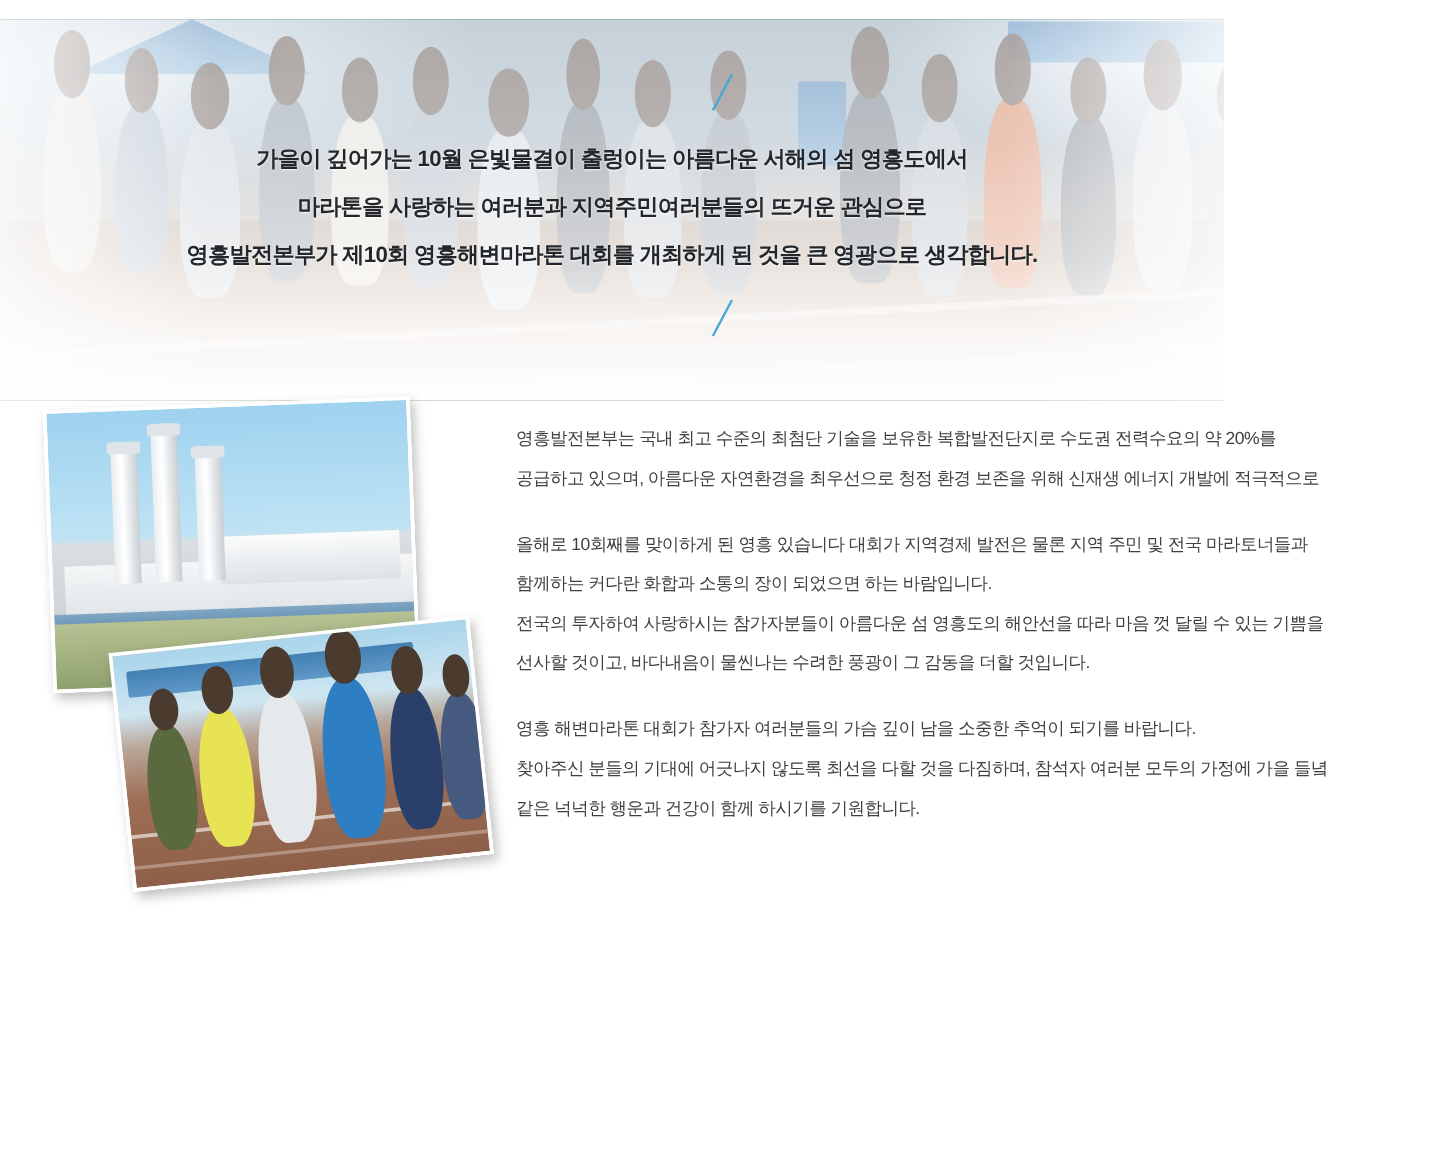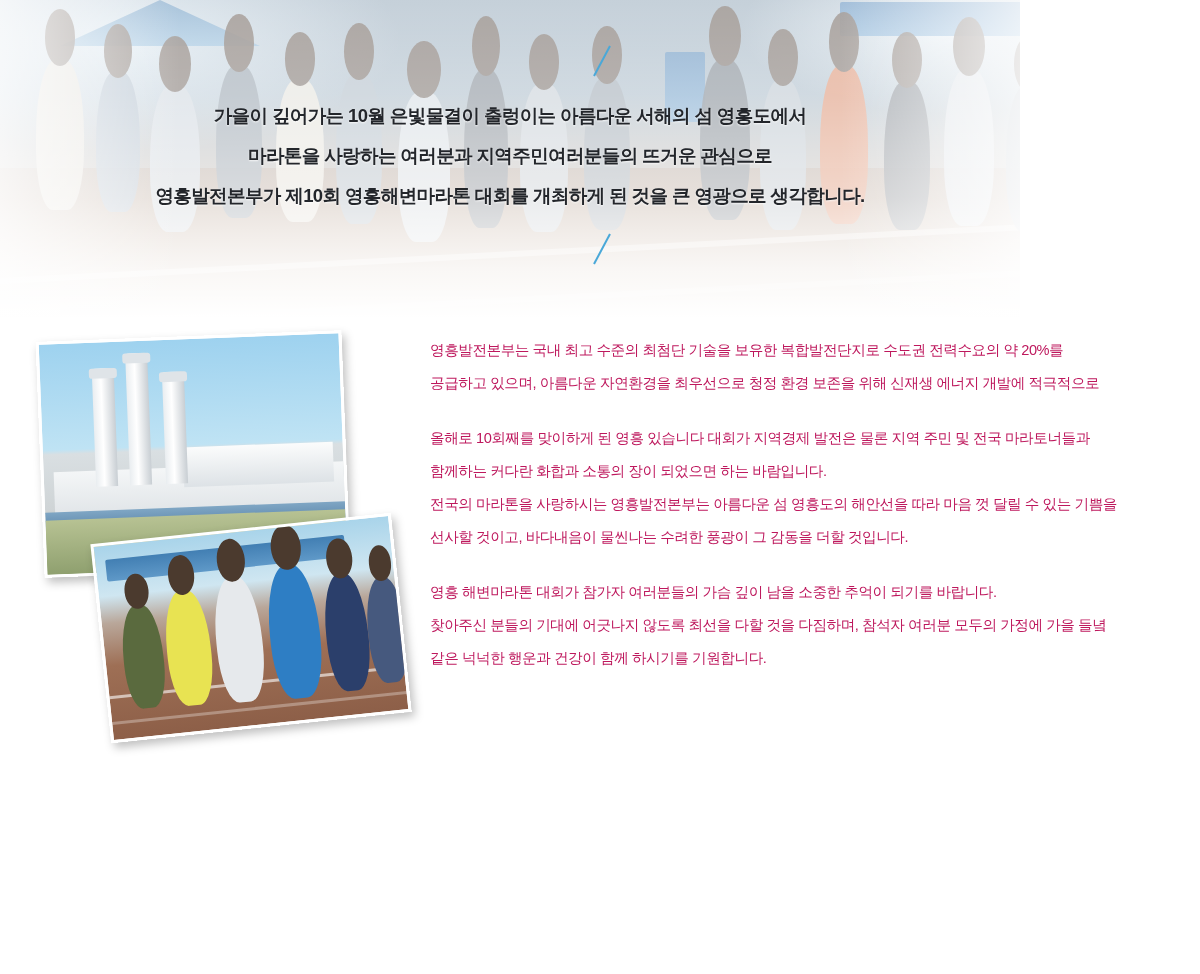--- a/index.html
+++ b/index.html
@@ -15,21 +15,21 @@
     position: relative;
     width: 1200px;
     height: 974px;
     background: #ffffff;
     overflow: hidden;
   }
 
   
   .hero {
     position: absolute;
-    left: 0; top: 0;
+    left: 0; top: 16px;
     width: 1020px; height: 318px;
     overflow: hidden;
     background: #15803d;
   }
   
   .hero-photo {
     position: absolute; inset: 0;
     background:
       linear-gradient(to bottom, rgba(255,255,255,0.08) 0%, rgba(255,255,255,0.0) 40%),
       radial-gradient(ellipse 400px 160px at 120px 40px, #cfe0ec 0%, rgba(207,224,236,0) 70%),
@@ -172,25 +172,25 @@
     opacity: .85; border-radius: 2px;
   }
 
   
   .body-col {
     position: absolute;
     left: 430px; top: 334px;
     width: 740px;
   }
   .para {
-    color: #be185d;
+    color: #404040;
     font-size: 14.6px;
     line-height: 33px;
     letter-spacing: -0.45px;
-    margin: 0 0 0 0;
+    margin: 16px 0 0 0;
   }
   .para + .para { margin-top: 22px; }
   .para .ln { display: block; }
 
   
   .footer { position: absolute; left: 0; right: 0; bottom: 0; height: 210px; }
 </style>
 </head>
 <body>
 
@@ -269,21 +269,21 @@
   <div class="body-col">
 
     <p class="para">
       <span class="ln">영흥발전본부는 국내 최고 수준의 최첨단 기술을 보유한 복합발전단지로 수도권 전력수요의 약 20%를</span>
       <span class="ln">공급하고 있으며, 아름다운 자연환경을 최우선으로 청정 환경 보존을 위해 신재생 에너지 개발에 적극적으로</span>
     </p>
 
     <p class="para">
       <span class="ln">올해로 10회째를 맞이하게 된 영흥 있습니다 대회가 지역경제 발전은 물론 지역 주민 및 전국 마라토너들과</span>
       <span class="ln">함께하는 커다란 화합과 소통의 장이 되었으면 하는 바람입니다.</span>
-      <span class="ln">전국의 마라톤을 사랑하시는 영흥발전본부는 아름다운 섬 영흥도의 해안선을 따라 마음 껏 달릴 수 있는 기쁨을</span>
+      <span class="ln">전국의 투자하여 사랑하시는 참가자분들이 아름다운 섬 영흥도의 해안선을 따라 마음 껏 달릴 수 있는 기쁨을</span>
       <span class="ln">선사할 것이고, 바다내음이 물씬나는 수려한 풍광이 그 감동을 더할 것입니다.</span>
     </p>
 
     <p class="para">
       <span class="ln">영흥 해변마라톤 대회가 참가자 여러분들의 가슴 깊이 남을 소중한 추억이 되기를 바랍니다.</span>
       <span class="ln">찾아주신 분들의 기대에 어긋나지 않도록 최선을 다할 것을 다짐하며, 참석자 여러분 모두의 가정에 가을 들녘</span>
       <span class="ln">같은 넉넉한 행운과 건강이 함께 하시기를 기원합니다.</span>
     </p>
   </div>
 

